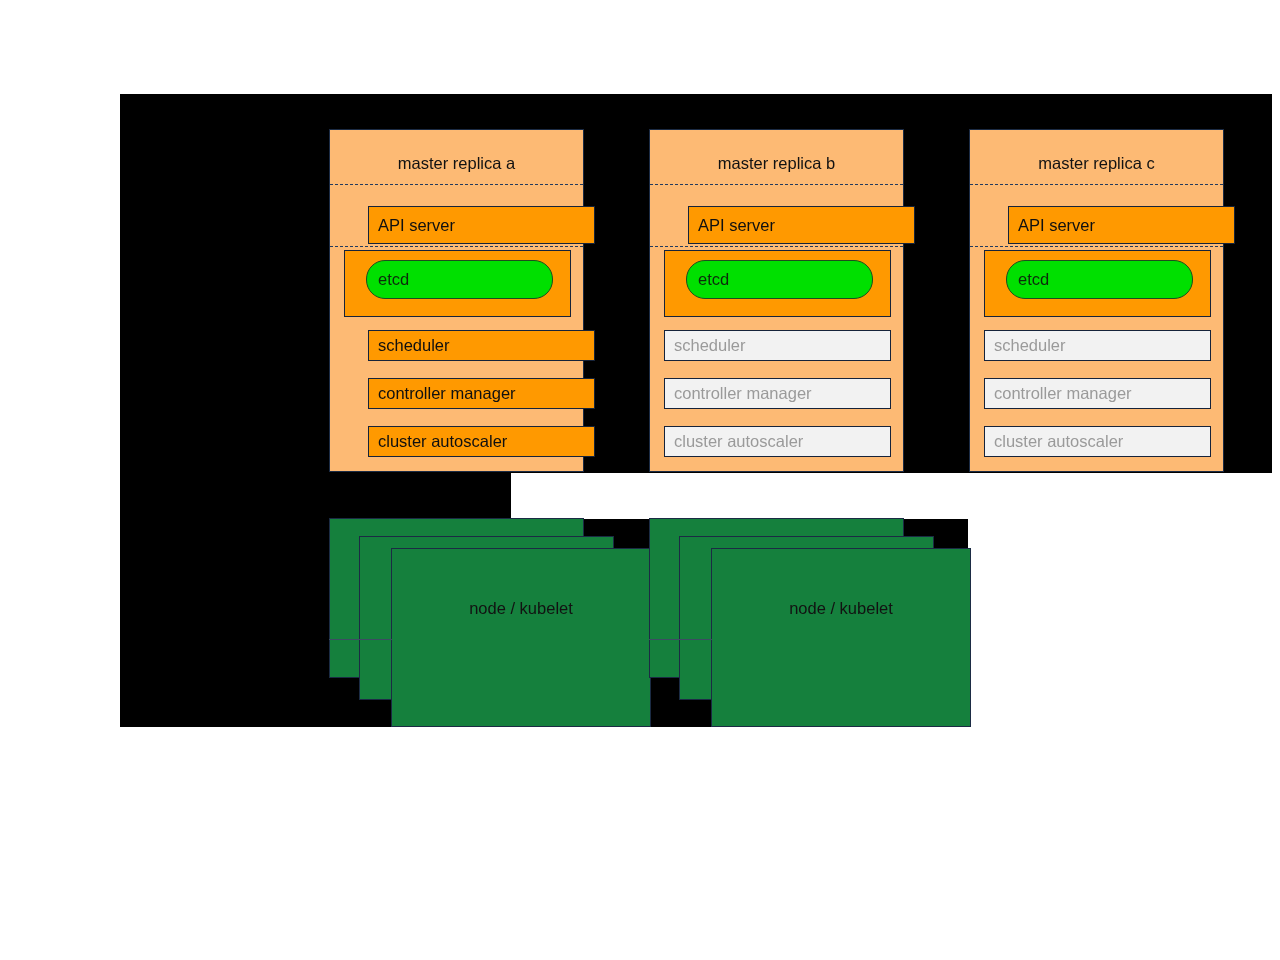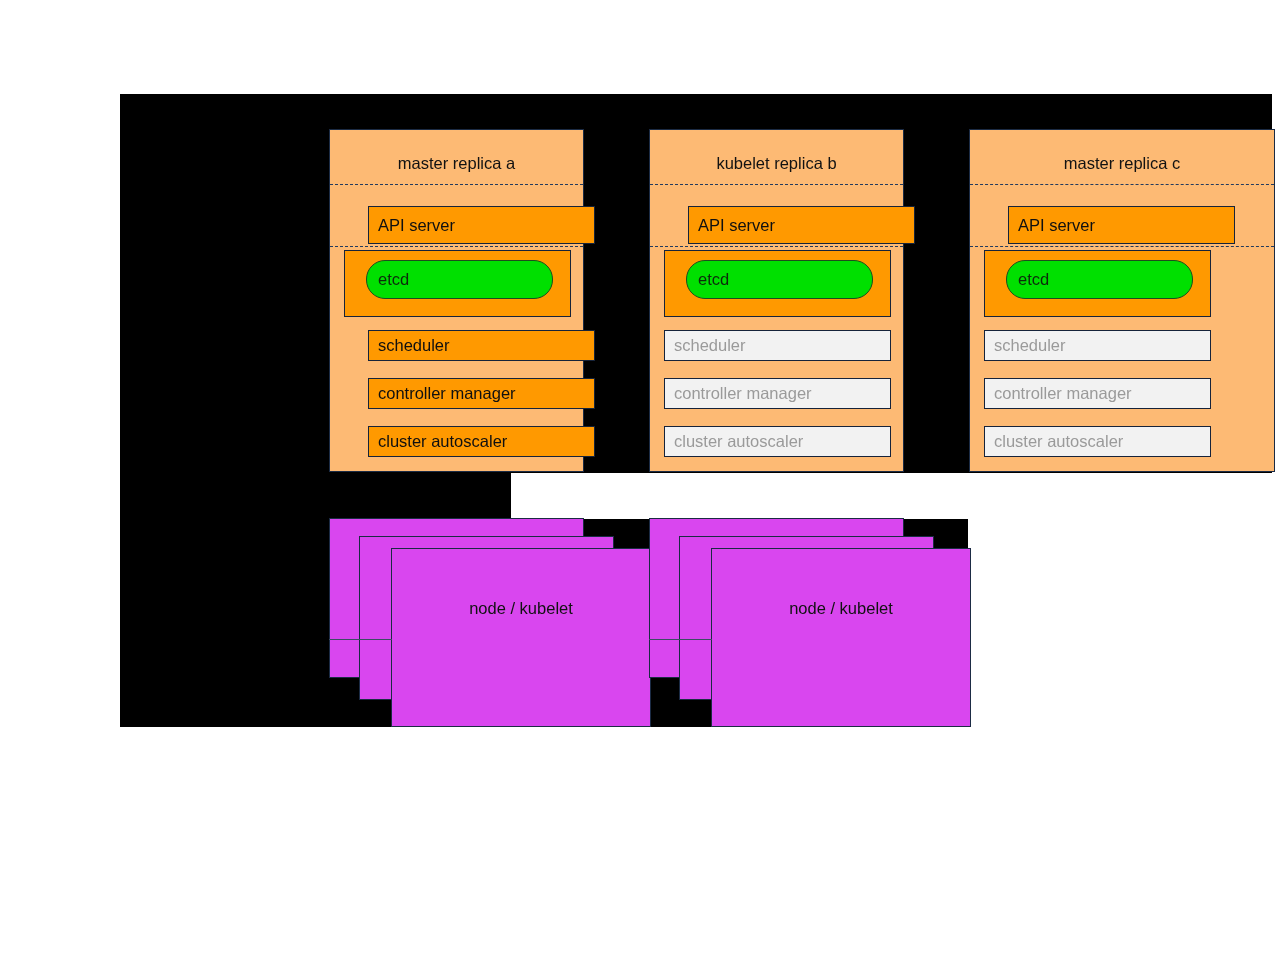--- a/index.html
+++ b/index.html
@@ -95,21 +95,21 @@
     font-size: 16.5px;
     line-height: 1;
     padding-left: 11px;
     color: #0c2a0c;
   }
 
   
   .node-card {
     position: absolute;
     box-sizing: border-box;
-    background: #d946ef;
+    background: #15803d;
     border: 1px solid #1b2b44;
   }
   .node-label {
     position: absolute;
     left: 0;
     width: 100%;
     text-align: center;
     font-size: 16.5px;
     color: #121212;
     line-height: 1;
@@ -155,21 +155,21 @@
     <div class="pill active" style="left:14px; top:248px; width:227px; height:31px;">
       <span>controller manager</span>
     </div>
     <div class="pill active" style="left:14px; top:296px; width:227px; height:31px;">
       <span>cluster autoscaler</span>
     </div>
   </div>
 
   <div class="replica abs" style="left:649px; top:129px; width:255px; height:343px;">
 
-    <div class="replica-title" style="top:25px;">kubelet replica b</div>
+    <div class="replica-title" style="top:25px;">master replica b</div>
 
     <div class="dash" style="top:54px;"></div>
 
     <div class="pill active" style="left:14px; top:76px; width:227px; height:38px;">
       <span>API server</span>
     </div>
 
     <div class="dash" style="top:116px;"></div>
 
     <div class="etcd-wrap" style="left:14px; top:120px; width:227px; height:67px;">
@@ -182,21 +182,21 @@
       <span>scheduler</span>
     </div>
     <div class="pill inactive" style="left:14px; top:248px; width:227px; height:31px;">
       <span>controller manager</span>
     </div>
     <div class="pill inactive" style="left:14px; top:296px; width:227px; height:31px;">
       <span>cluster autoscaler</span>
     </div>
   </div>
 
-  <div class="replica abs" style="left:969px; top:129px; width:306px; height:343px;">
+  <div class="replica abs" style="left:969px; top:129px; width:255px; height:343px;">
 
     <div class="replica-title" style="top:25px;">master replica c</div>
 
     <div class="dash" style="top:54px;"></div>
 
     <div class="pill active" style="left:14px; top:76px; width:227px; height:38px;">
       <span>API server</span>
     </div>
 
     <div class="dash" style="top:116px;"></div>

